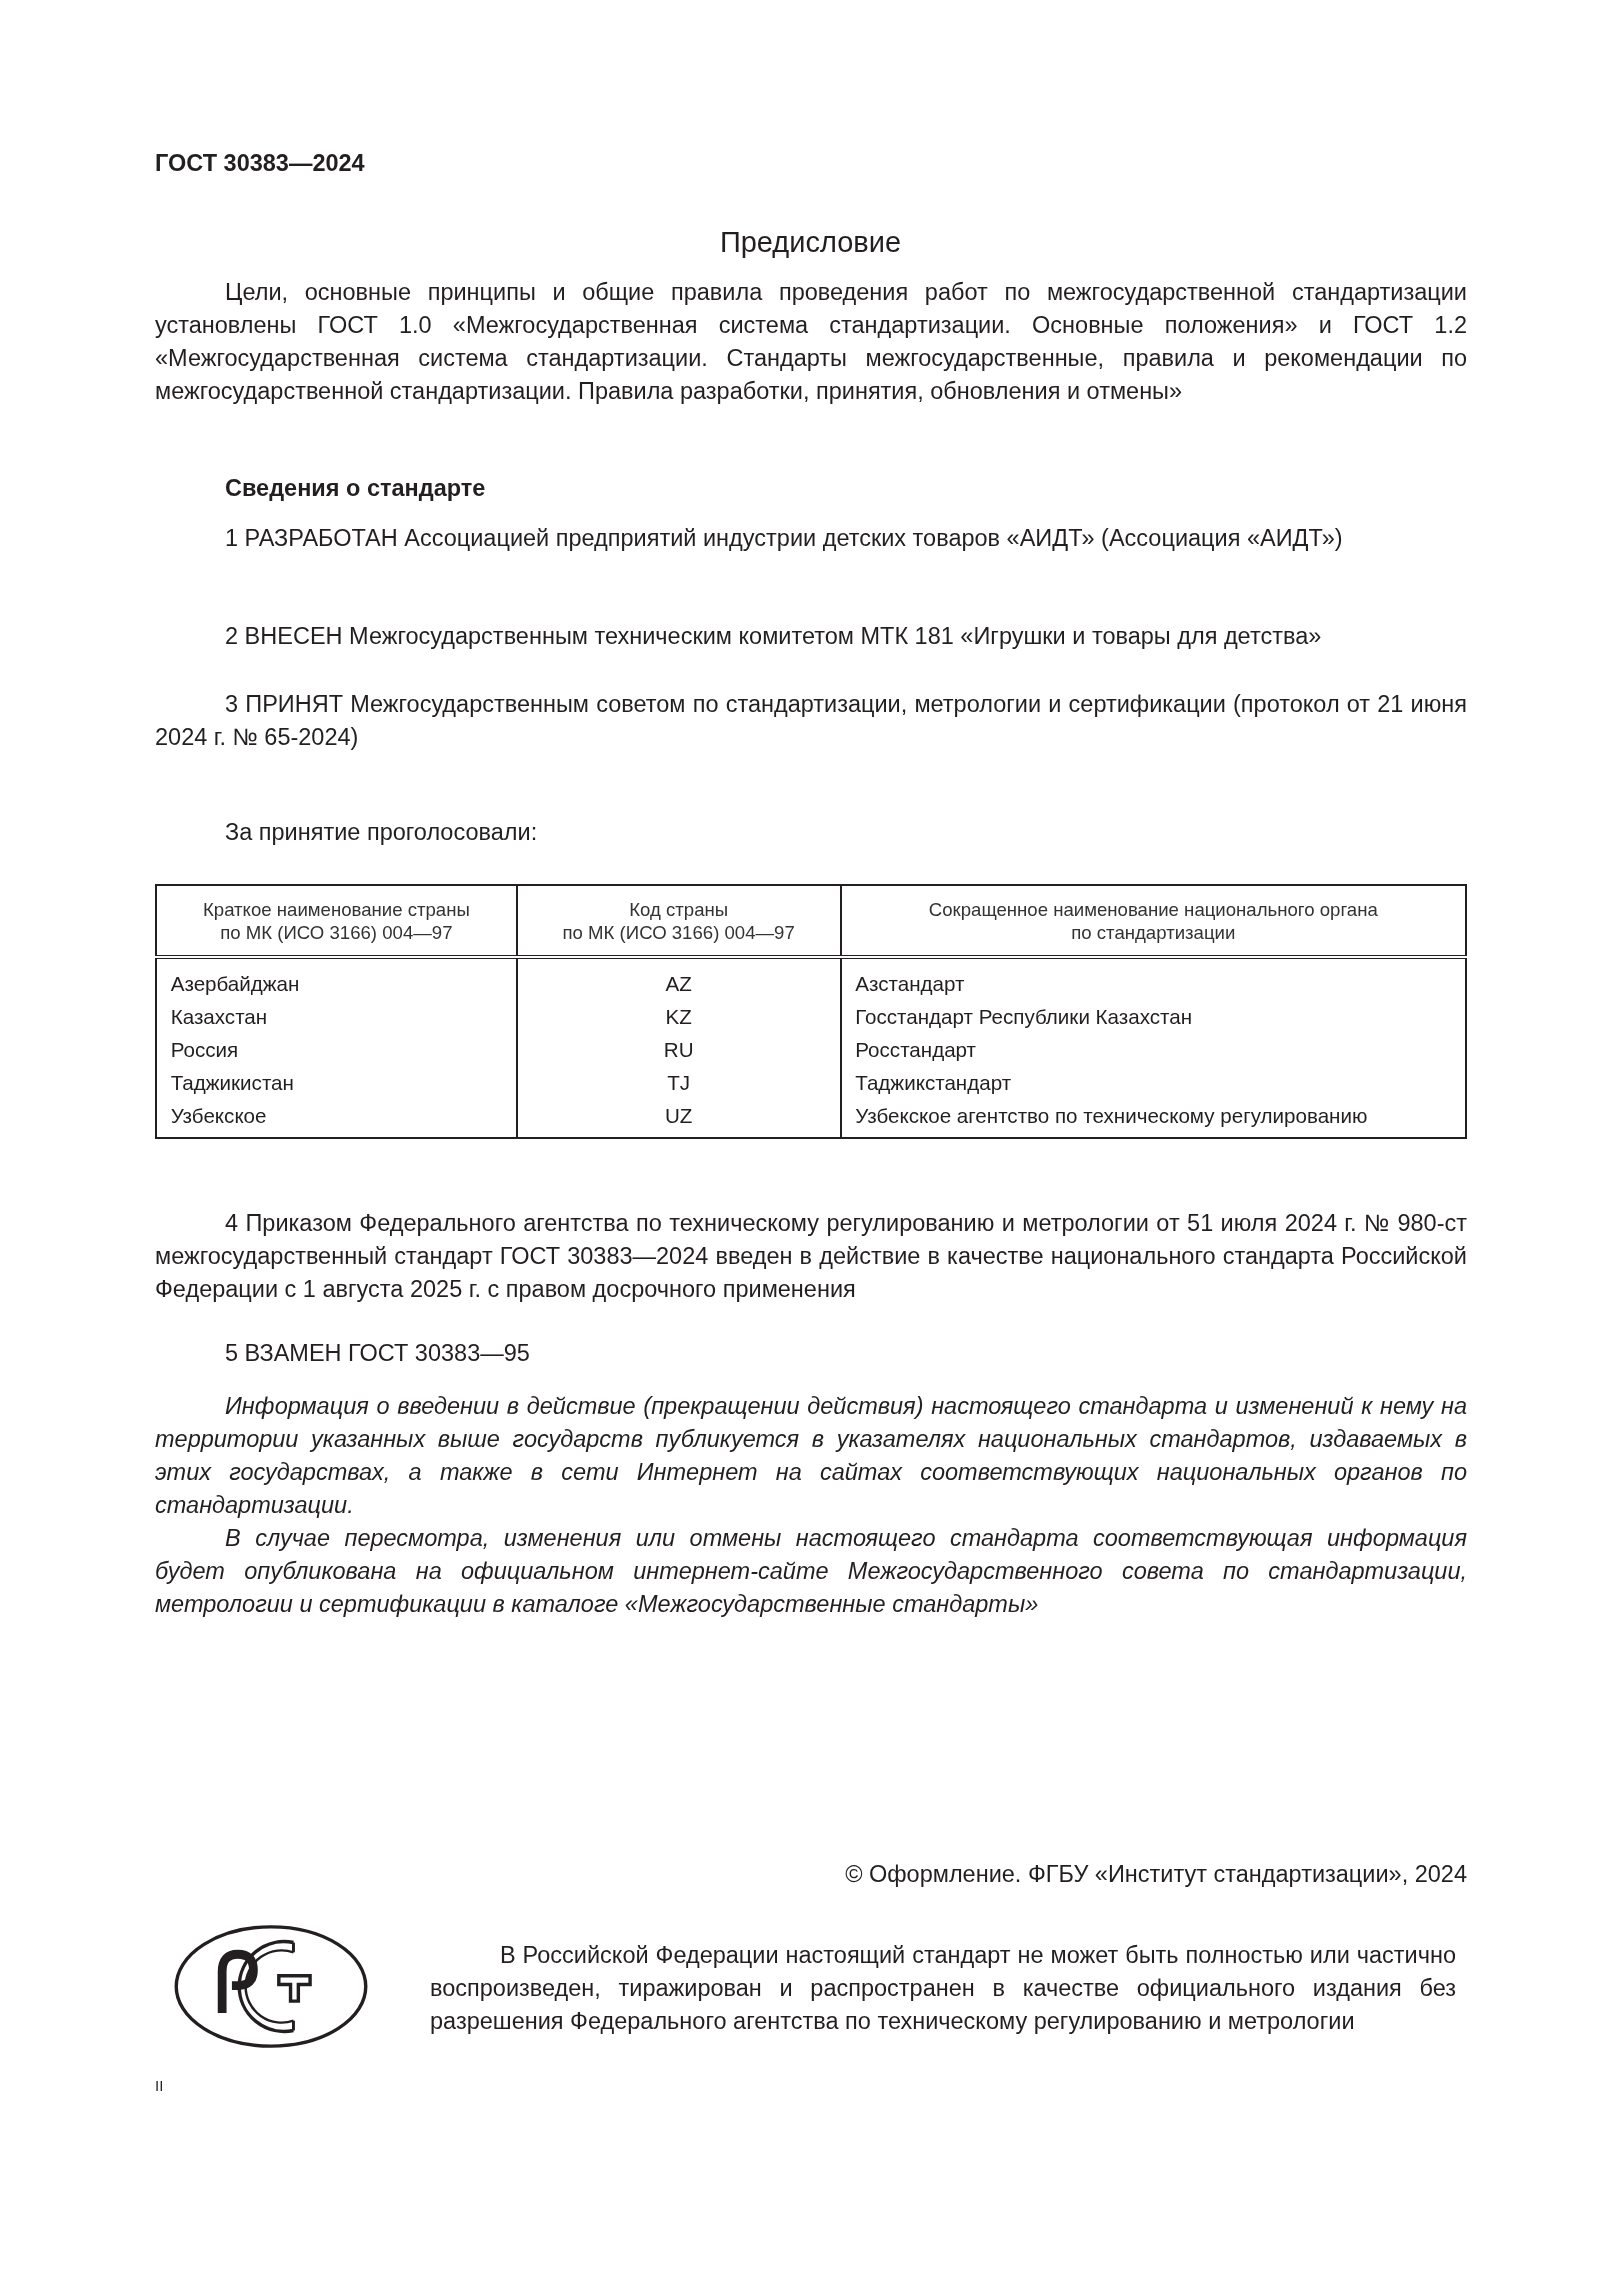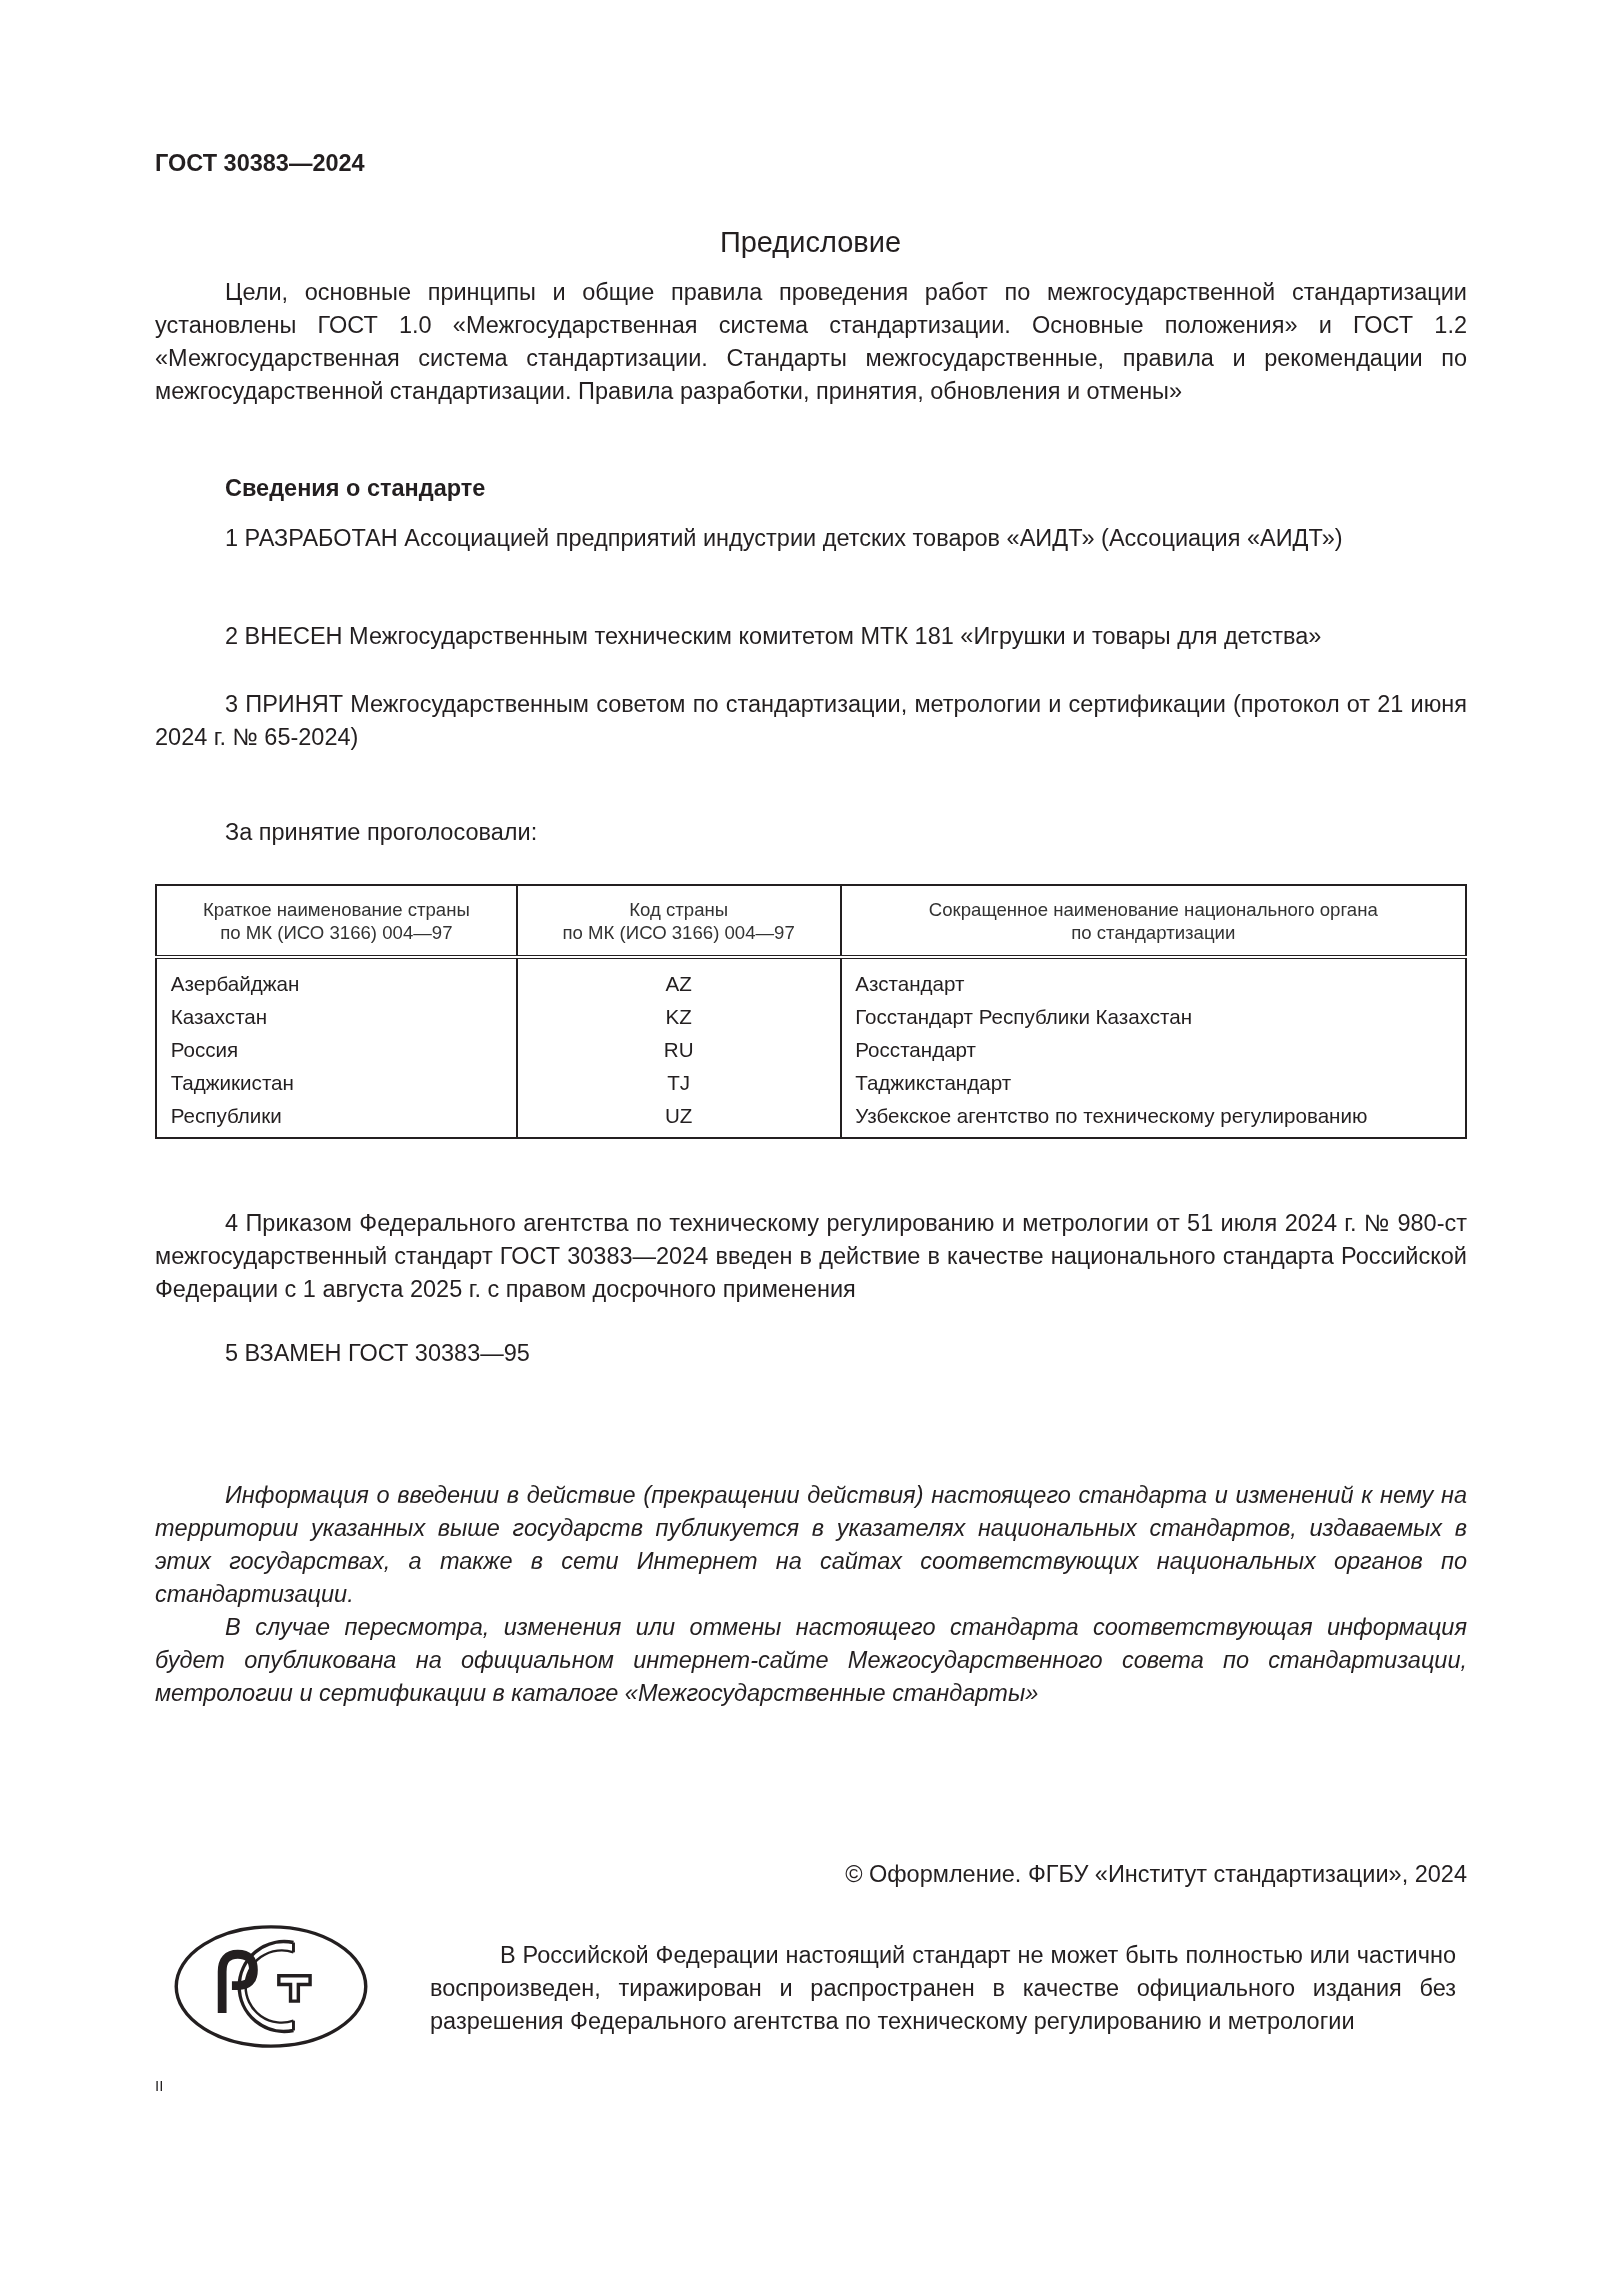--- a/index.html
+++ b/index.html
@@ -90,31 +90,31 @@
       <td>Россия</td>
       <td class="code">RU</td>
       <td>Росстандарт</td>
     </tr>
     <tr>
       <td>Таджикистан</td>
       <td class="code">TJ</td>
       <td>Таджикстандарт</td>
     </tr>
     <tr>
-      <td>Республики</td>
+      <td>Узбекское</td>
       <td class="code">UZ</td>
       <td>Узбекское агентство по техническому регулированию</td>
     </tr>
   </tbody>
 </table>
 
 <p class="abs para indent" style="top:1207px;">4 Приказом Федерального агентства по техническому регулированию и метрологии от 51 июля 2024 г. № 980-ст межгосударственный стандарт ГОСТ 30383—2024 введен в действие в качестве национального стандарта Российской Федерации с 1 августа 2025 г. с правом досрочного применения</p>
 <p class="abs para indent" style="top:1337px;">5 ВЗАМЕН ГОСТ 30383—95</p>
 
-<div class="abs para italic" style="top:1479px;">
+<div class="abs para italic" style="top:1390px;">
   <p class="indent">Информация о введении в действие (прекращении действия) настоящего стандарта и изменений к нему на территории указанных выше государств публикуется в указателях национальных стандартов, издаваемых в этих государствах, а также в сети Интернет на сайтах соответствующих национальных органов по стандартизации.</p>
   <p class="indent">В случае пересмотра, изменения или отмены настоящего стандарта соответствующая информация будет опубликована на официальном интернет-сайте Межгосударственного совета по стандартизации, метрологии и сертификации в каталоге «Межгосударственные стандарты»</p>
 </div>
 
 <div class="abs copyright">© Оформление. ФГБУ «Институт стандартизации», 2024</div>
 
 <div class="abs logo">
   <svg width="196" height="127" viewBox="0 0 200 130" xmlns="http://www.w3.org/2000/svg">
     <ellipse cx="100" cy="65" rx="97" ry="61" fill="none" stroke="#231f20" stroke-width="3.5"></ellipse>
 

